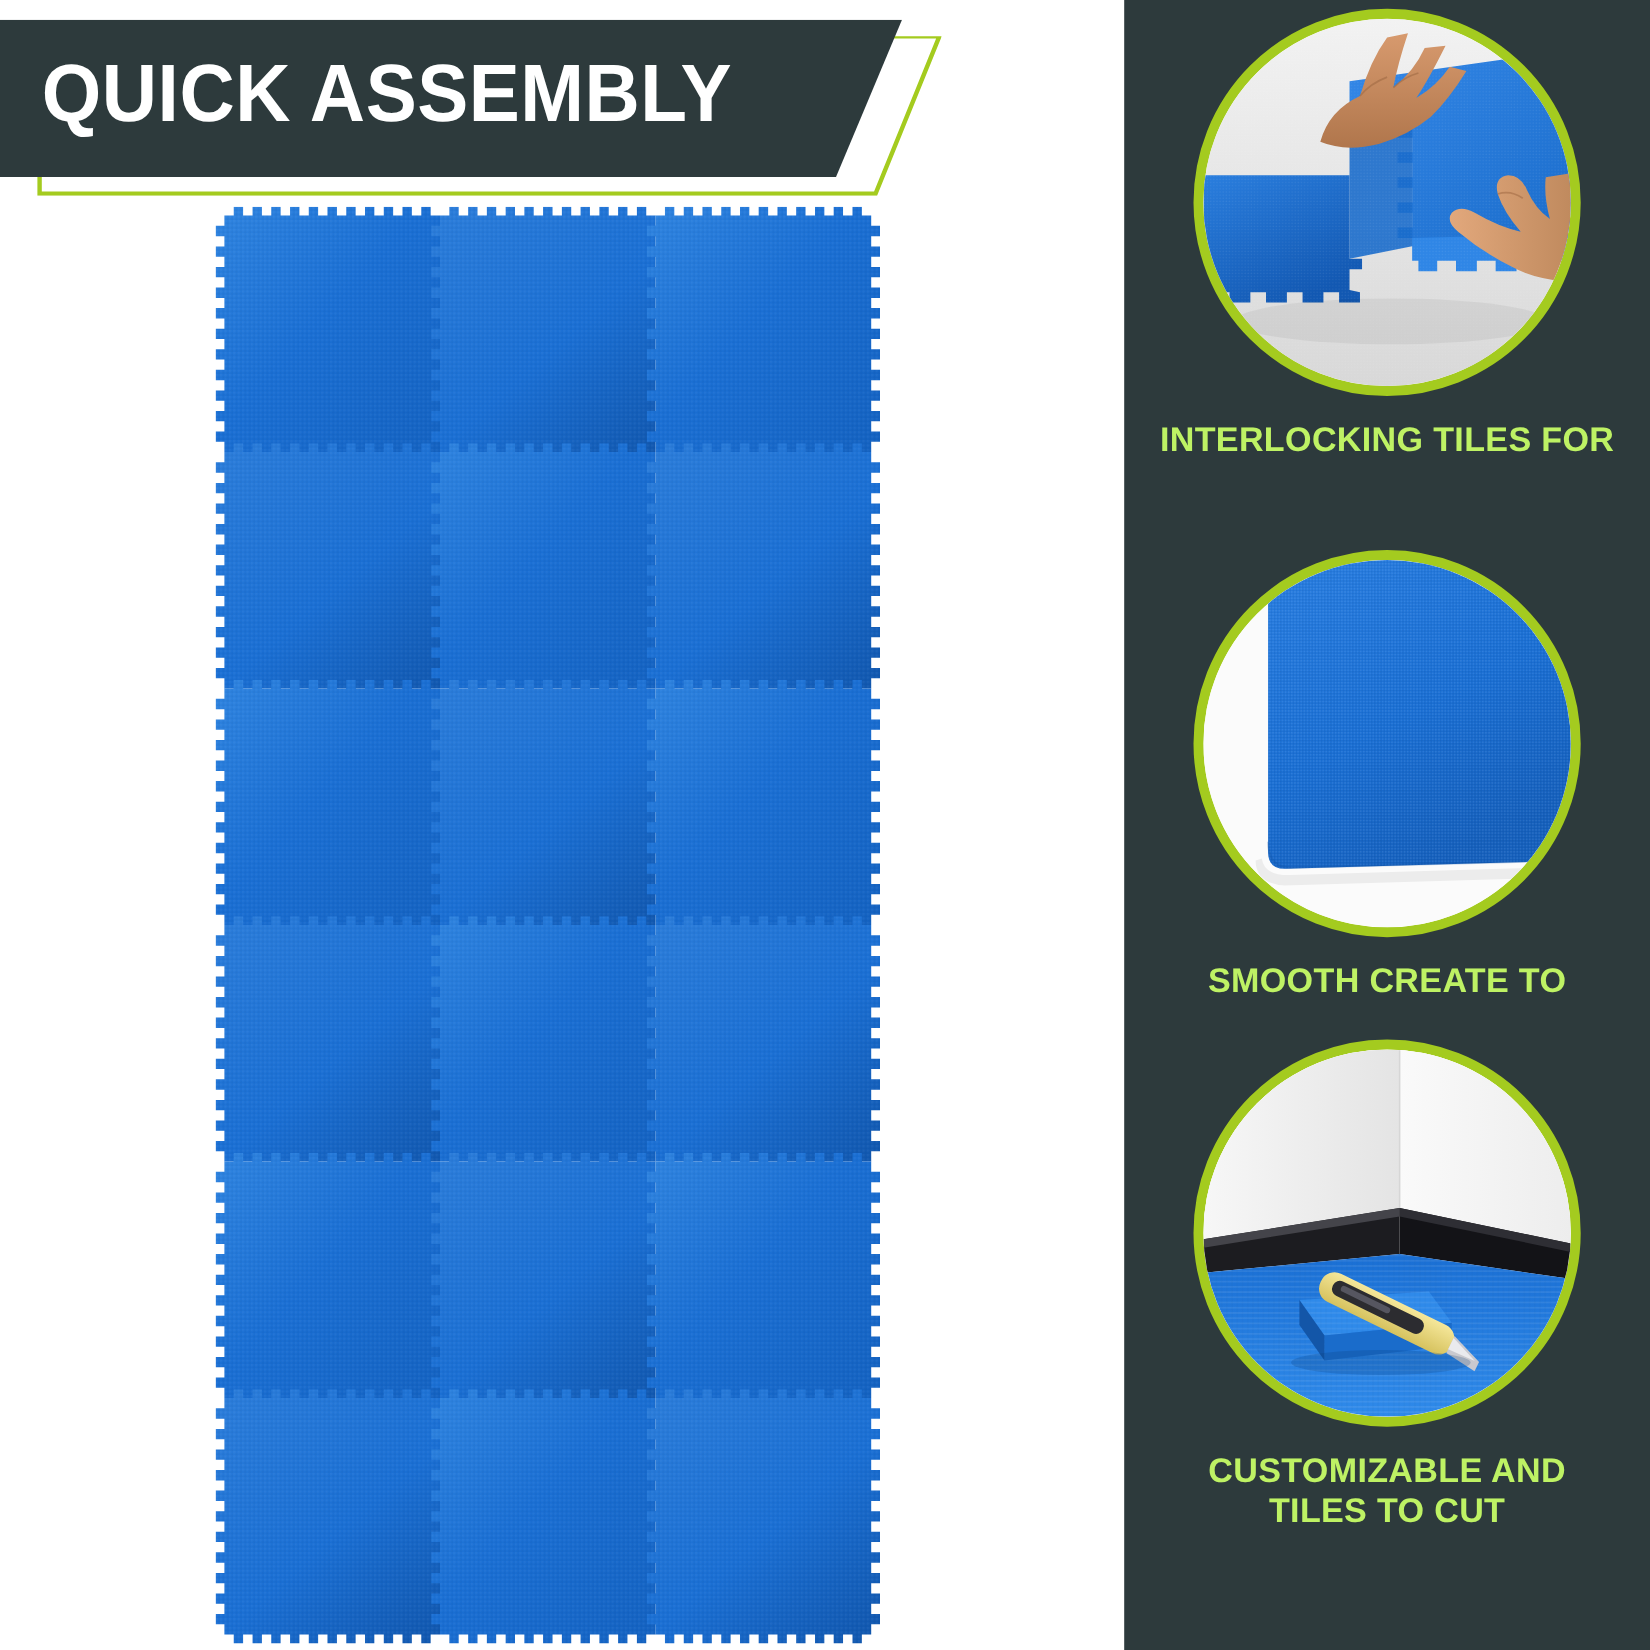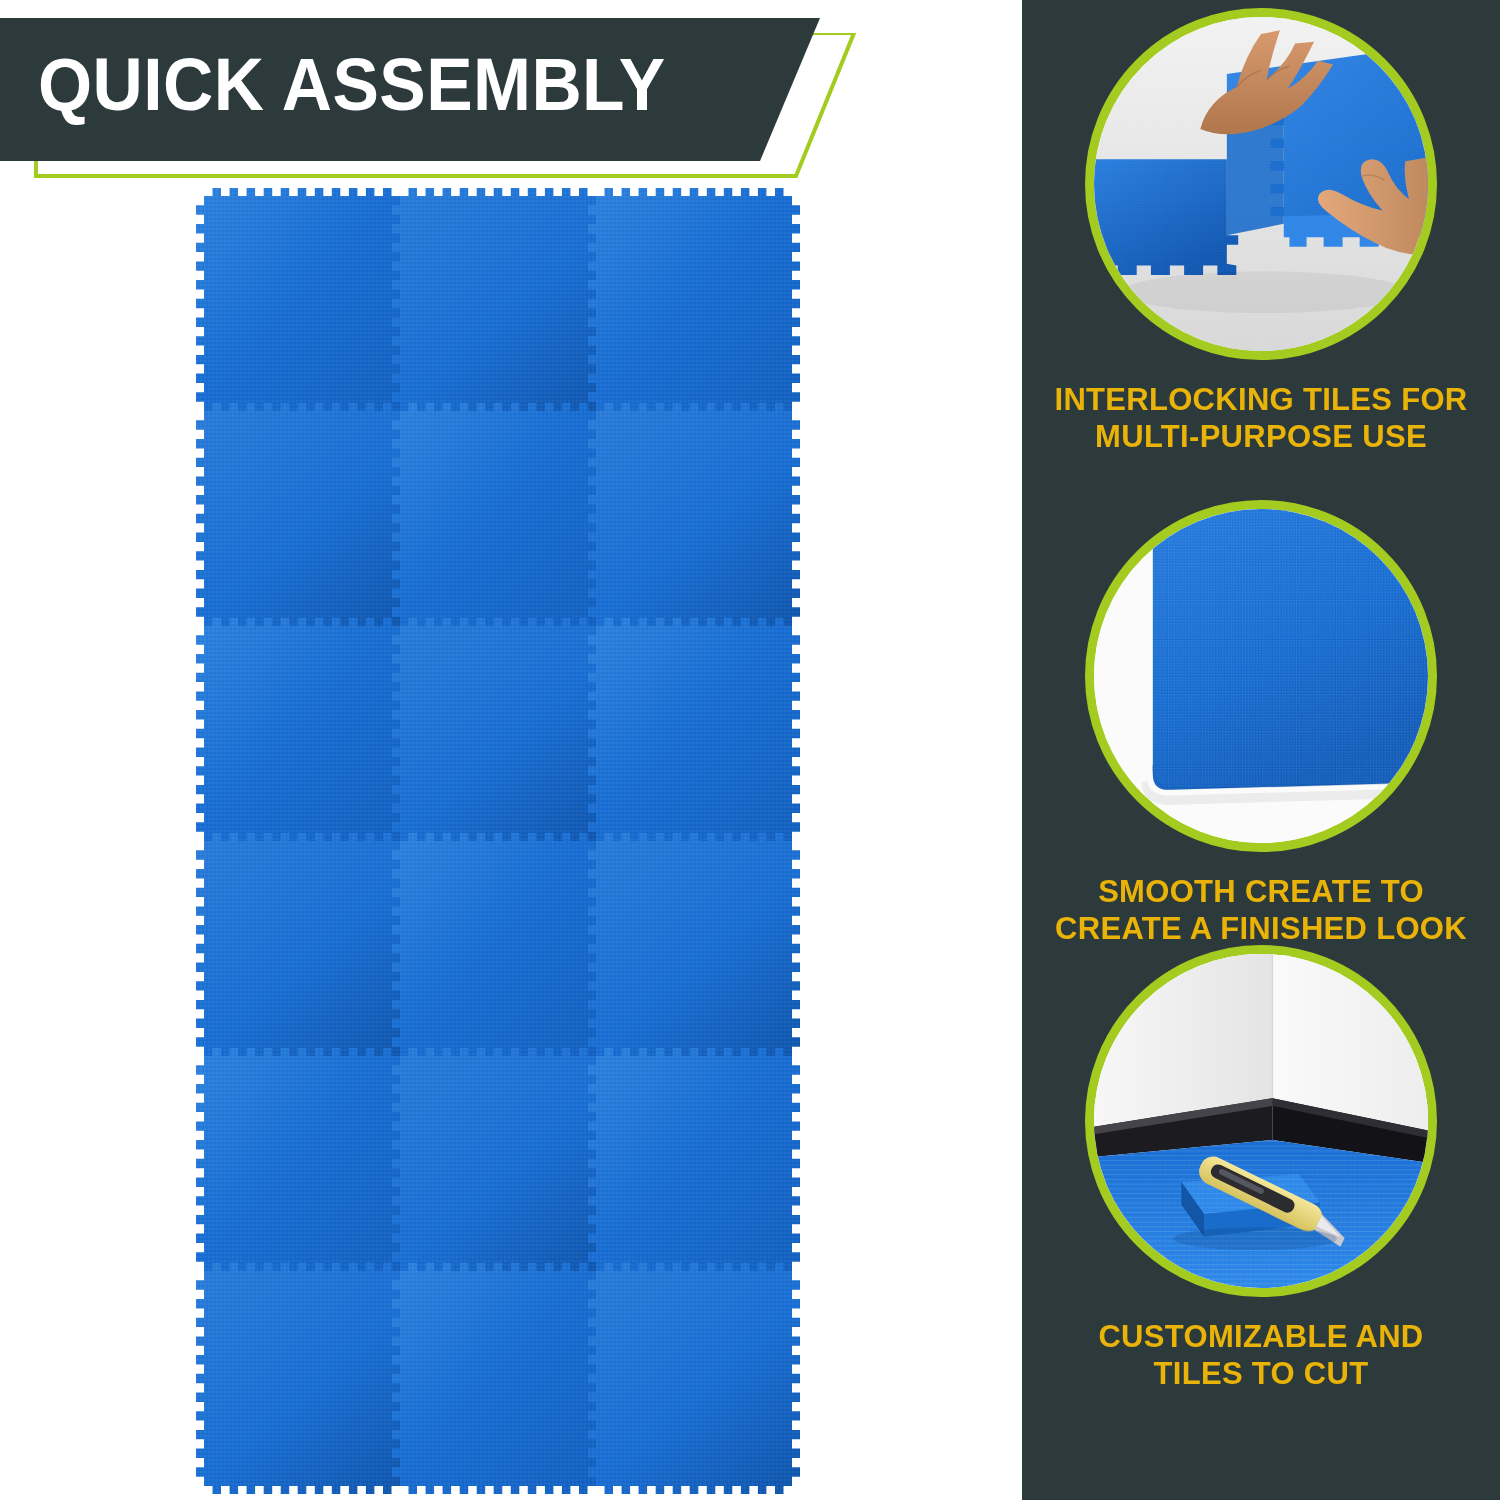--- a/index.html
+++ b/index.html
@@ -111,21 +111,21 @@
     background: #ffffff;
   }
   .feature-circle svg {
     display: block;
     width: 100%;
     height: 100%;
   }
   .feature-caption {
     margin-top: 22px;
     text-align: center;
-    color: #eab308;
+    color: #bef264;
     font-size: 31px;
     font-weight: bold;
     line-height: 1.18;
     letter-spacing: 0.3px;
     padding: 0 14px;
     font-family: "Liberation Sans", sans-serif;
   }
   .feature-caption .cap-line { display: block; }
 </style>
 </head>
@@ -339,21 +339,20 @@
                    Q232,194 238,186 Q246,178 260,186 Q284,200 304,204
                    Q288,186 282,168 Q278,152 292,150 Q304,150 310,164
                    Q318,182 332,192 Q326,170 328,152 Z" fill="url(#p1skin2)"></path>
           <path d="M282,168 Q294,164 306,172" stroke="#a06a44" stroke-width="1.5" fill="none" opacity="0.55"></path>
 
           <ellipse cx="180" cy="290" rx="150" ry="22" fill="#000000" opacity="0.05"></ellipse>
         </svg>
       </div>
       <div class="feature-caption">
         <span class="cap-line">INTERLOCKING TILES FOR</span>
-        <span class="cap-line">MULTI-PURPOSE USE</span>
       </div>
     </div>
 
     <div class="feature-block" style="top:500px">
       <div class="feature-circle">
         <svg viewBox="0 0 352 352" preserveAspectRatio="xMidYMid slice">
           <defs>
             <linearGradient id="p2mat" x1="0" y1="0" x2="0.5" y2="1">
               <stop offset="0%" stop-color="#2a7fe2"></stop>
               <stop offset="60%" stop-color="#1a6fd4"></stop>
@@ -372,21 +371,20 @@
           <path d="M62,-20 L372,-20 L372,272 Q372,288 356,288 L78,296
                    Q62,296 62,280 Z" fill="url(#p2tex)" opacity="0.9"></path>
 
           <path d="M62,270 Q62,296 86,295 L352,288" stroke="#0f4fa0" stroke-width="2" fill="none" opacity="0.25"></path>
 
           <path d="M56,286 Q58,302 82,302 L352,294 L352,304 L78,312 Q50,310 50,288 Z" fill="#000000" opacity="0.06"></path>
         </svg>
       </div>
       <div class="feature-caption">
         <span class="cap-line">SMOOTH CREATE TO</span>
-        <span class="cap-line">CREATE A FINISHED LOOK</span>
       </div>
     </div>
 
     <div class="feature-block" style="top:945px">
       <div class="feature-circle">
         <svg viewBox="0 0 352 352" preserveAspectRatio="xMidYMid slice">
           <defs>
             <linearGradient id="p3wallL" x1="0" y1="0" x2="1" y2="0">
               <stop offset="0%" stop-color="#f7f7f7"></stop>
               <stop offset="100%" stop-color="#e4e4e4"></stop>

